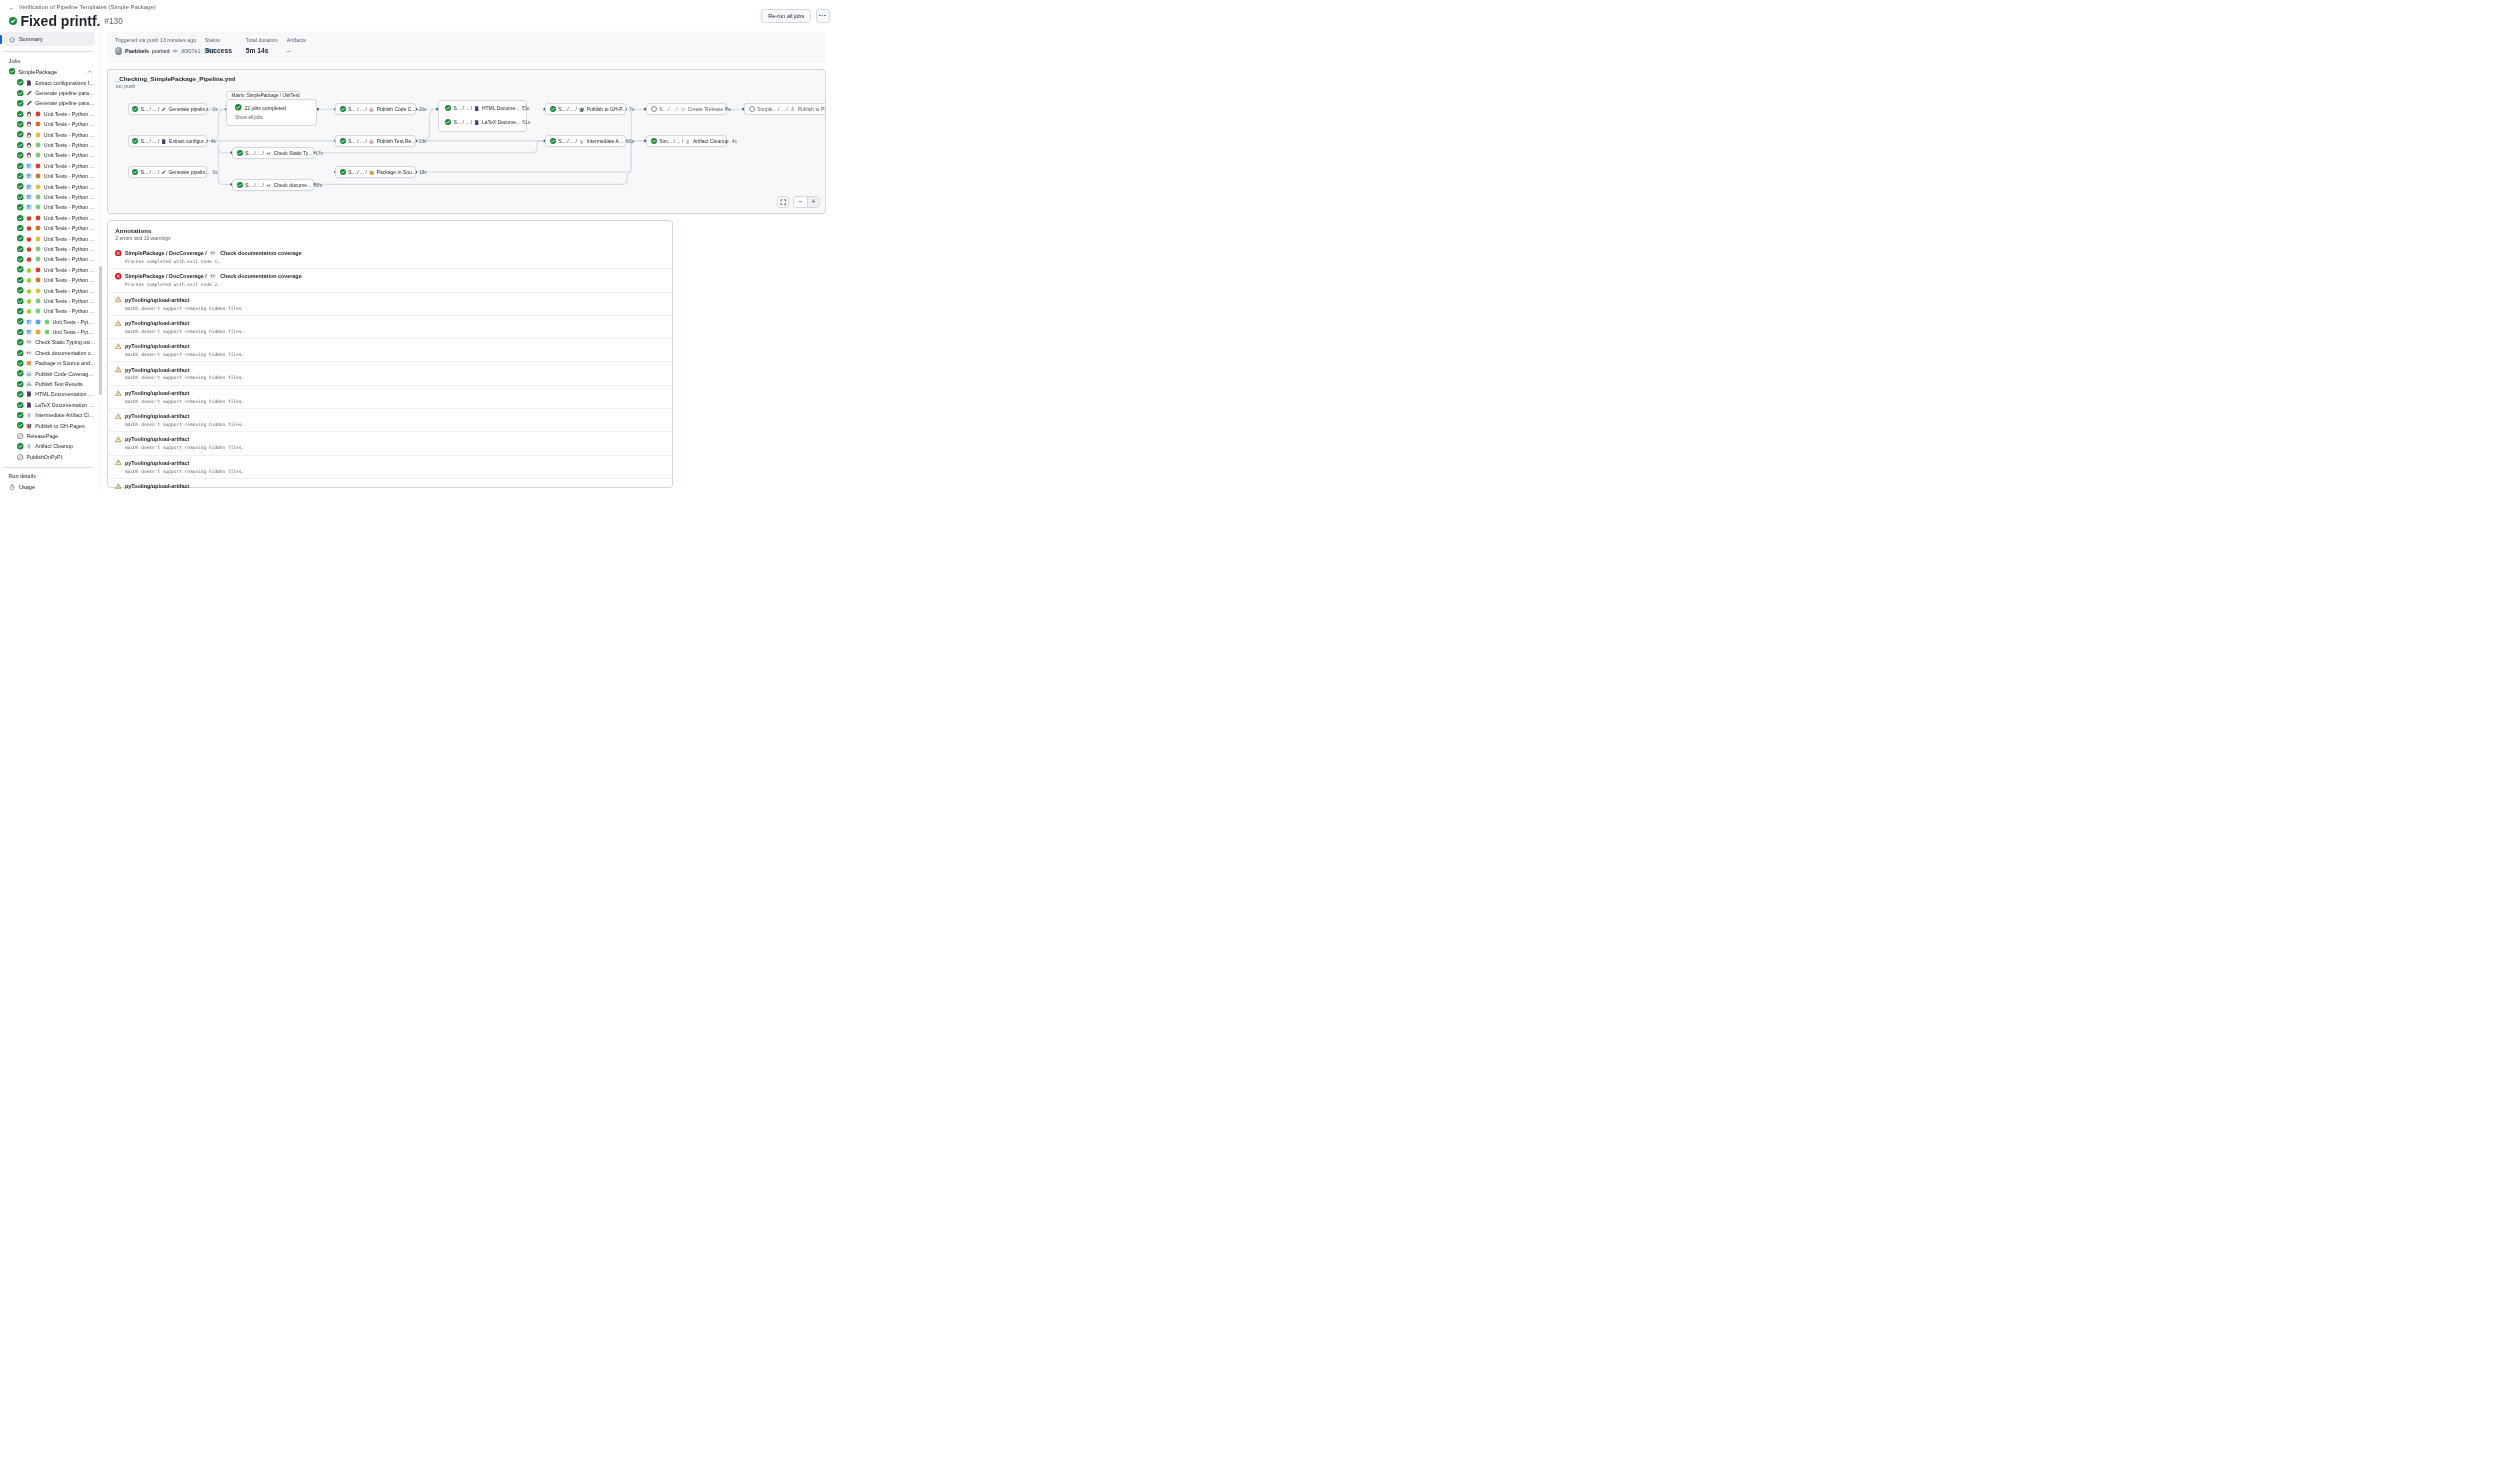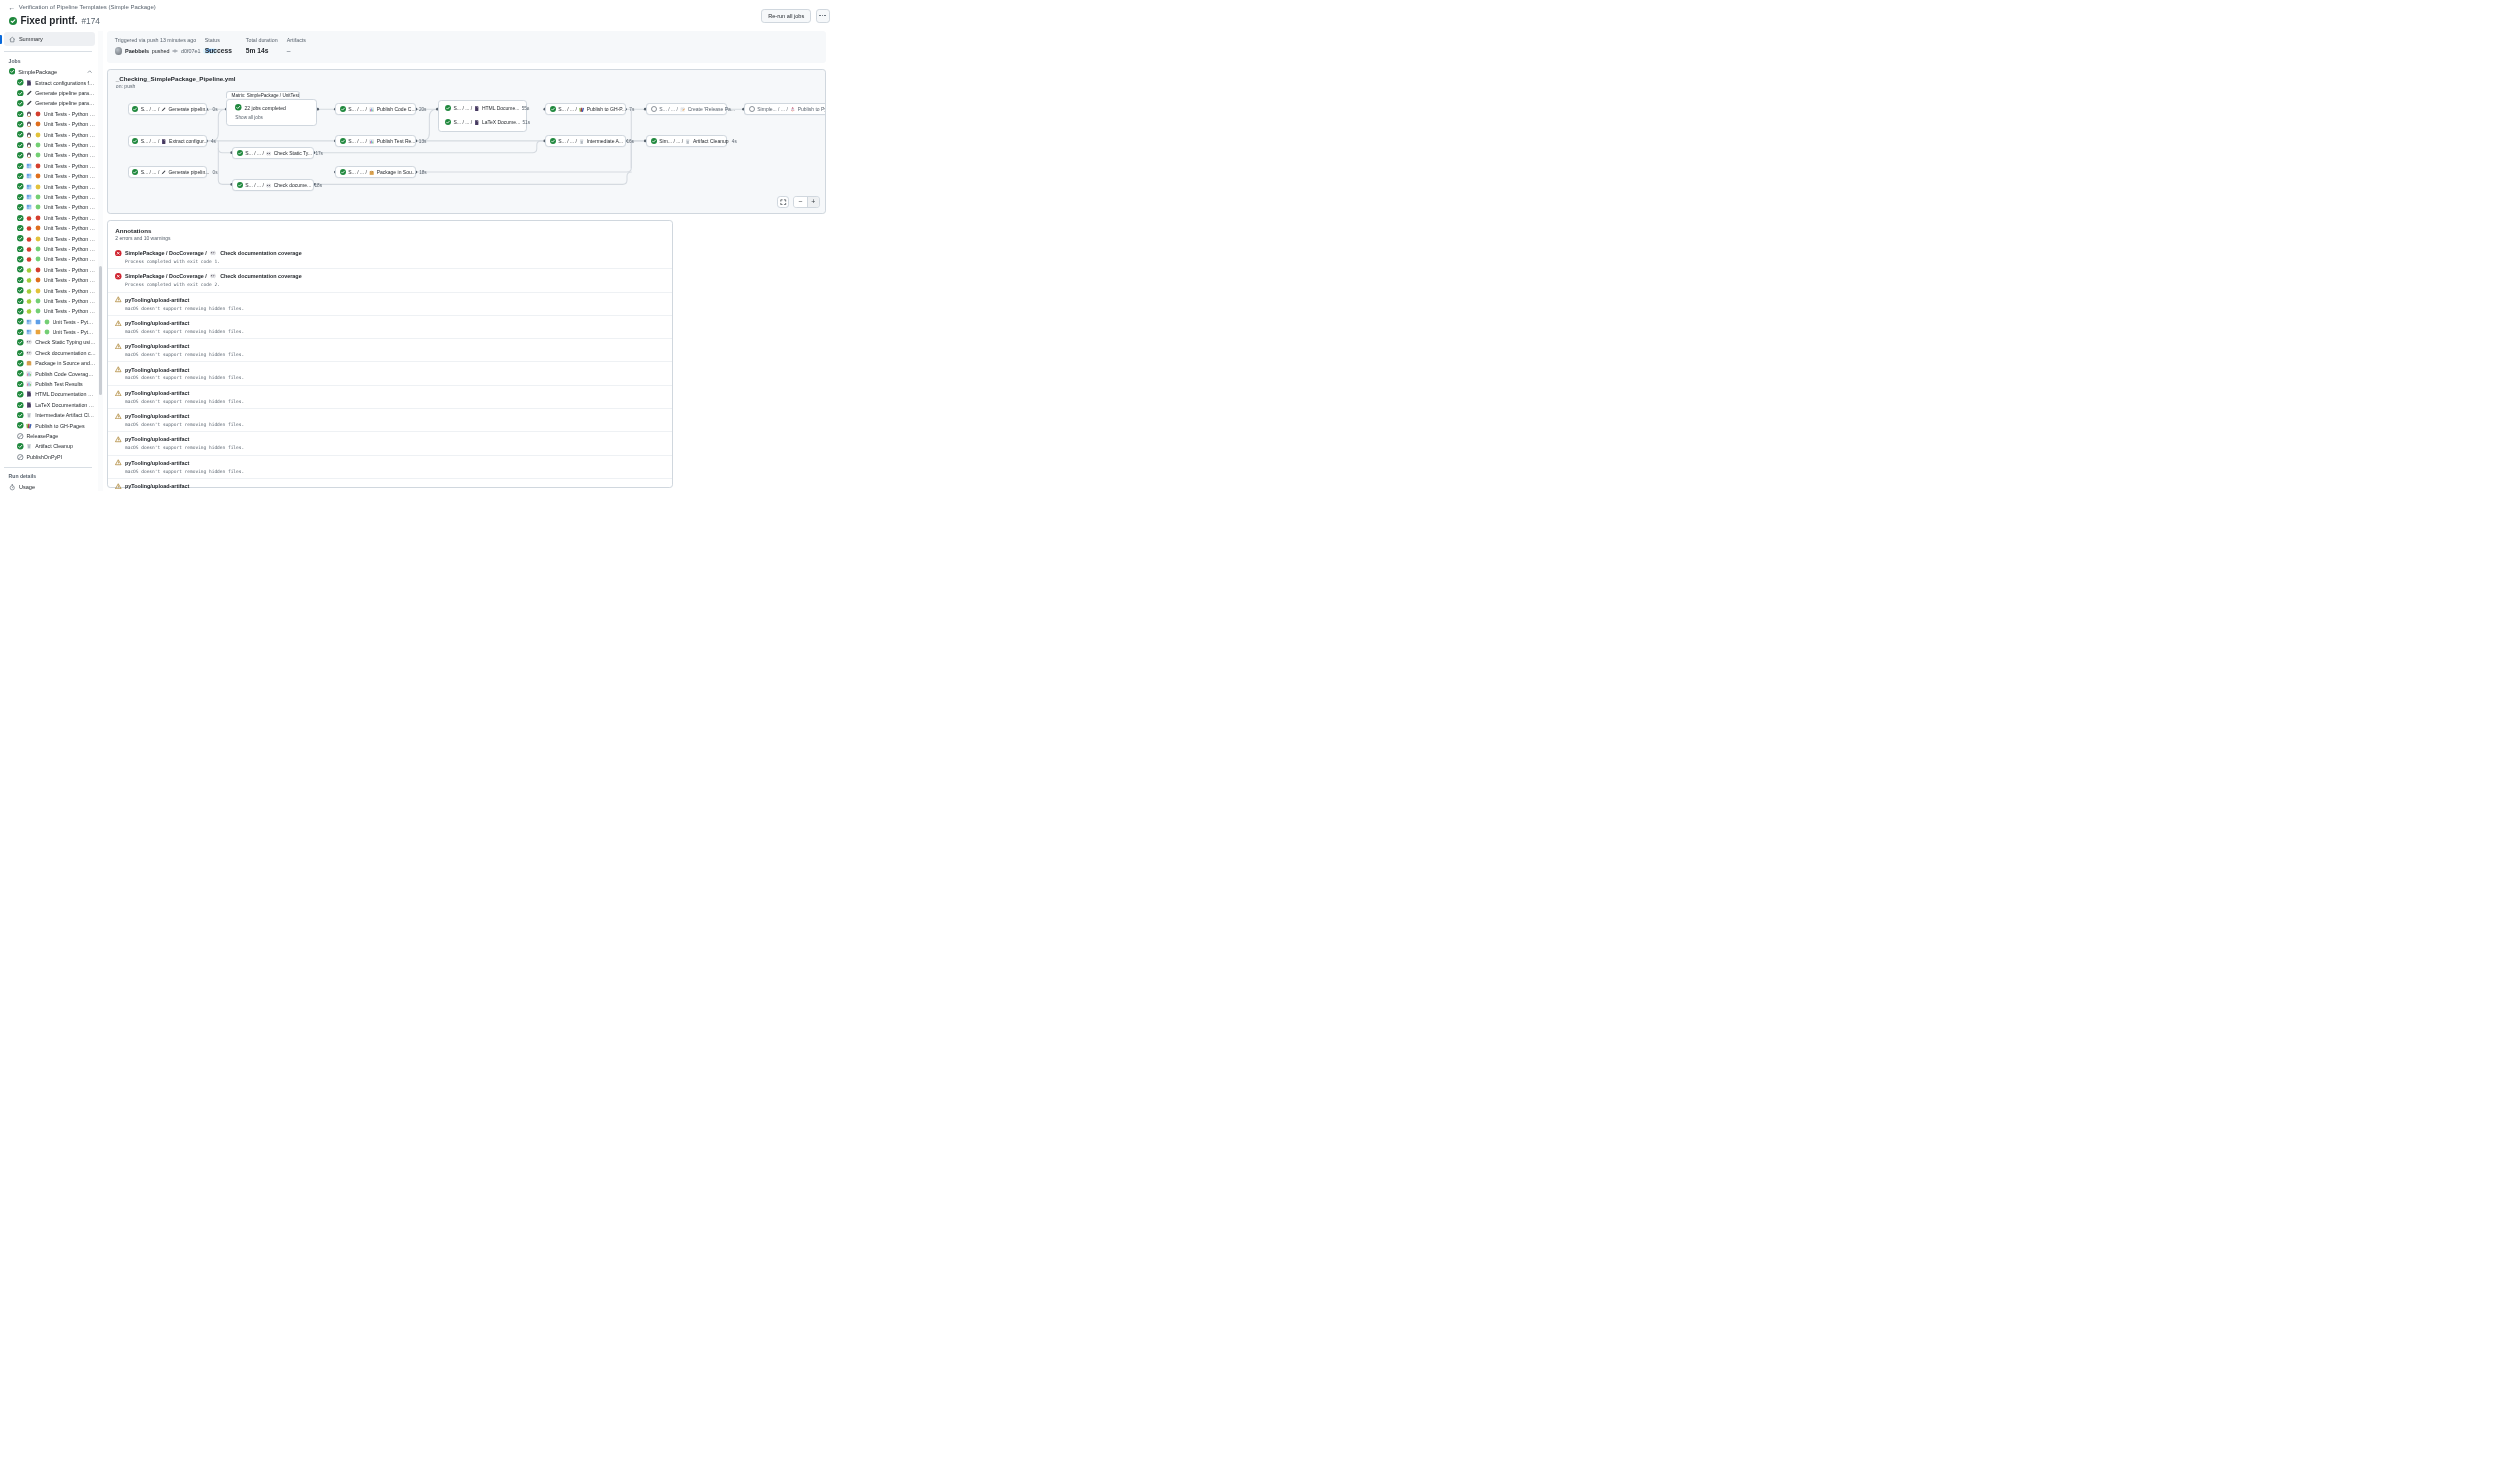--- a/index.html
+++ b/index.html
@@ -5,21 +5,21 @@
   * { margin:0; padding:0; box-sizing:border-box; }
   html,body { width:837px; height:491px; overflow:hidden; background:#fff;
     font-family:"Liberation Sans", sans-serif; color:#1f2328; }
   .page { position:relative; width:837px; height:491px; }
 
   
   header { position:relative; padding:3.2px 8.6px 0 8.6px; }
   .crumb-row { display:flex; align-items:center; gap:3.2px; color:#59636e; font-size:6px; height:8.6px; }
   .back-arrow { font-size:7px; color:#59636e; cursor:pointer; }
   .title-row { display:flex; align-items:center; gap:3.8px; margin-top:3.2px; height:12px; }
-  .title-row .run-title { font-size:10px; font-weight:bold; }
+  .title-row .run-title { font-size:14px; font-weight:bold; }
   .title-row .run-number { font-size:8.3px; color:#59636e; }
   .header-actions { position:absolute; top:8.6px; right:7.5px; display:flex; gap:4.3px; }
   .btn { border:0.5px solid #d0d7de; background:#f6f8fa; border-radius:3.2px; font-size:5.6px;
          height:14px; padding:0 6px; display:flex; align-items:center; color:#24292f; cursor:pointer; }
   .btn.kebab { width:14px; justify-content:center; gap:1.1px; padding:0; }
   .kebab i { width:1.3px; height:1.3px; border-radius:50%; background:#57606a; display:block; }
 
   
   .body-wrap { display:flex; margin-top:4.3px; height:466px; }
   aside { position:relative; width:96px; flex:none; padding:1.1px 0 0 4.3px; }
@@ -103,21 +103,21 @@
       <span>Verification of Pipeline Templates (Simple Package)</span>
     </div>
     <div class="title-row">
       <span class="icon">
           <svg width="8" height="8" viewBox="0 0 12 12">
             <circle cx="6" cy="6" r="6" fill="#1f883d"></circle>
             <path d="M3.2 6.3 L5.1 8.2 L8.8 4.3" stroke="#fff" stroke-width="1.6" fill="none" stroke-linecap="round" stroke-linejoin="round"></path>
           </svg>
         </span>
       <span class="run-title">Fixed printf.</span>
-      <span class="run-number">#174</span>
+      <span class="run-number">#130</span>
     </div>
     <div class="header-actions">
       <button class="btn">Re-run all jobs</button>
       <button class="btn kebab">
           <i></i>
           <i></i>
           <i></i>
         </button>
     </div>
   </header>

